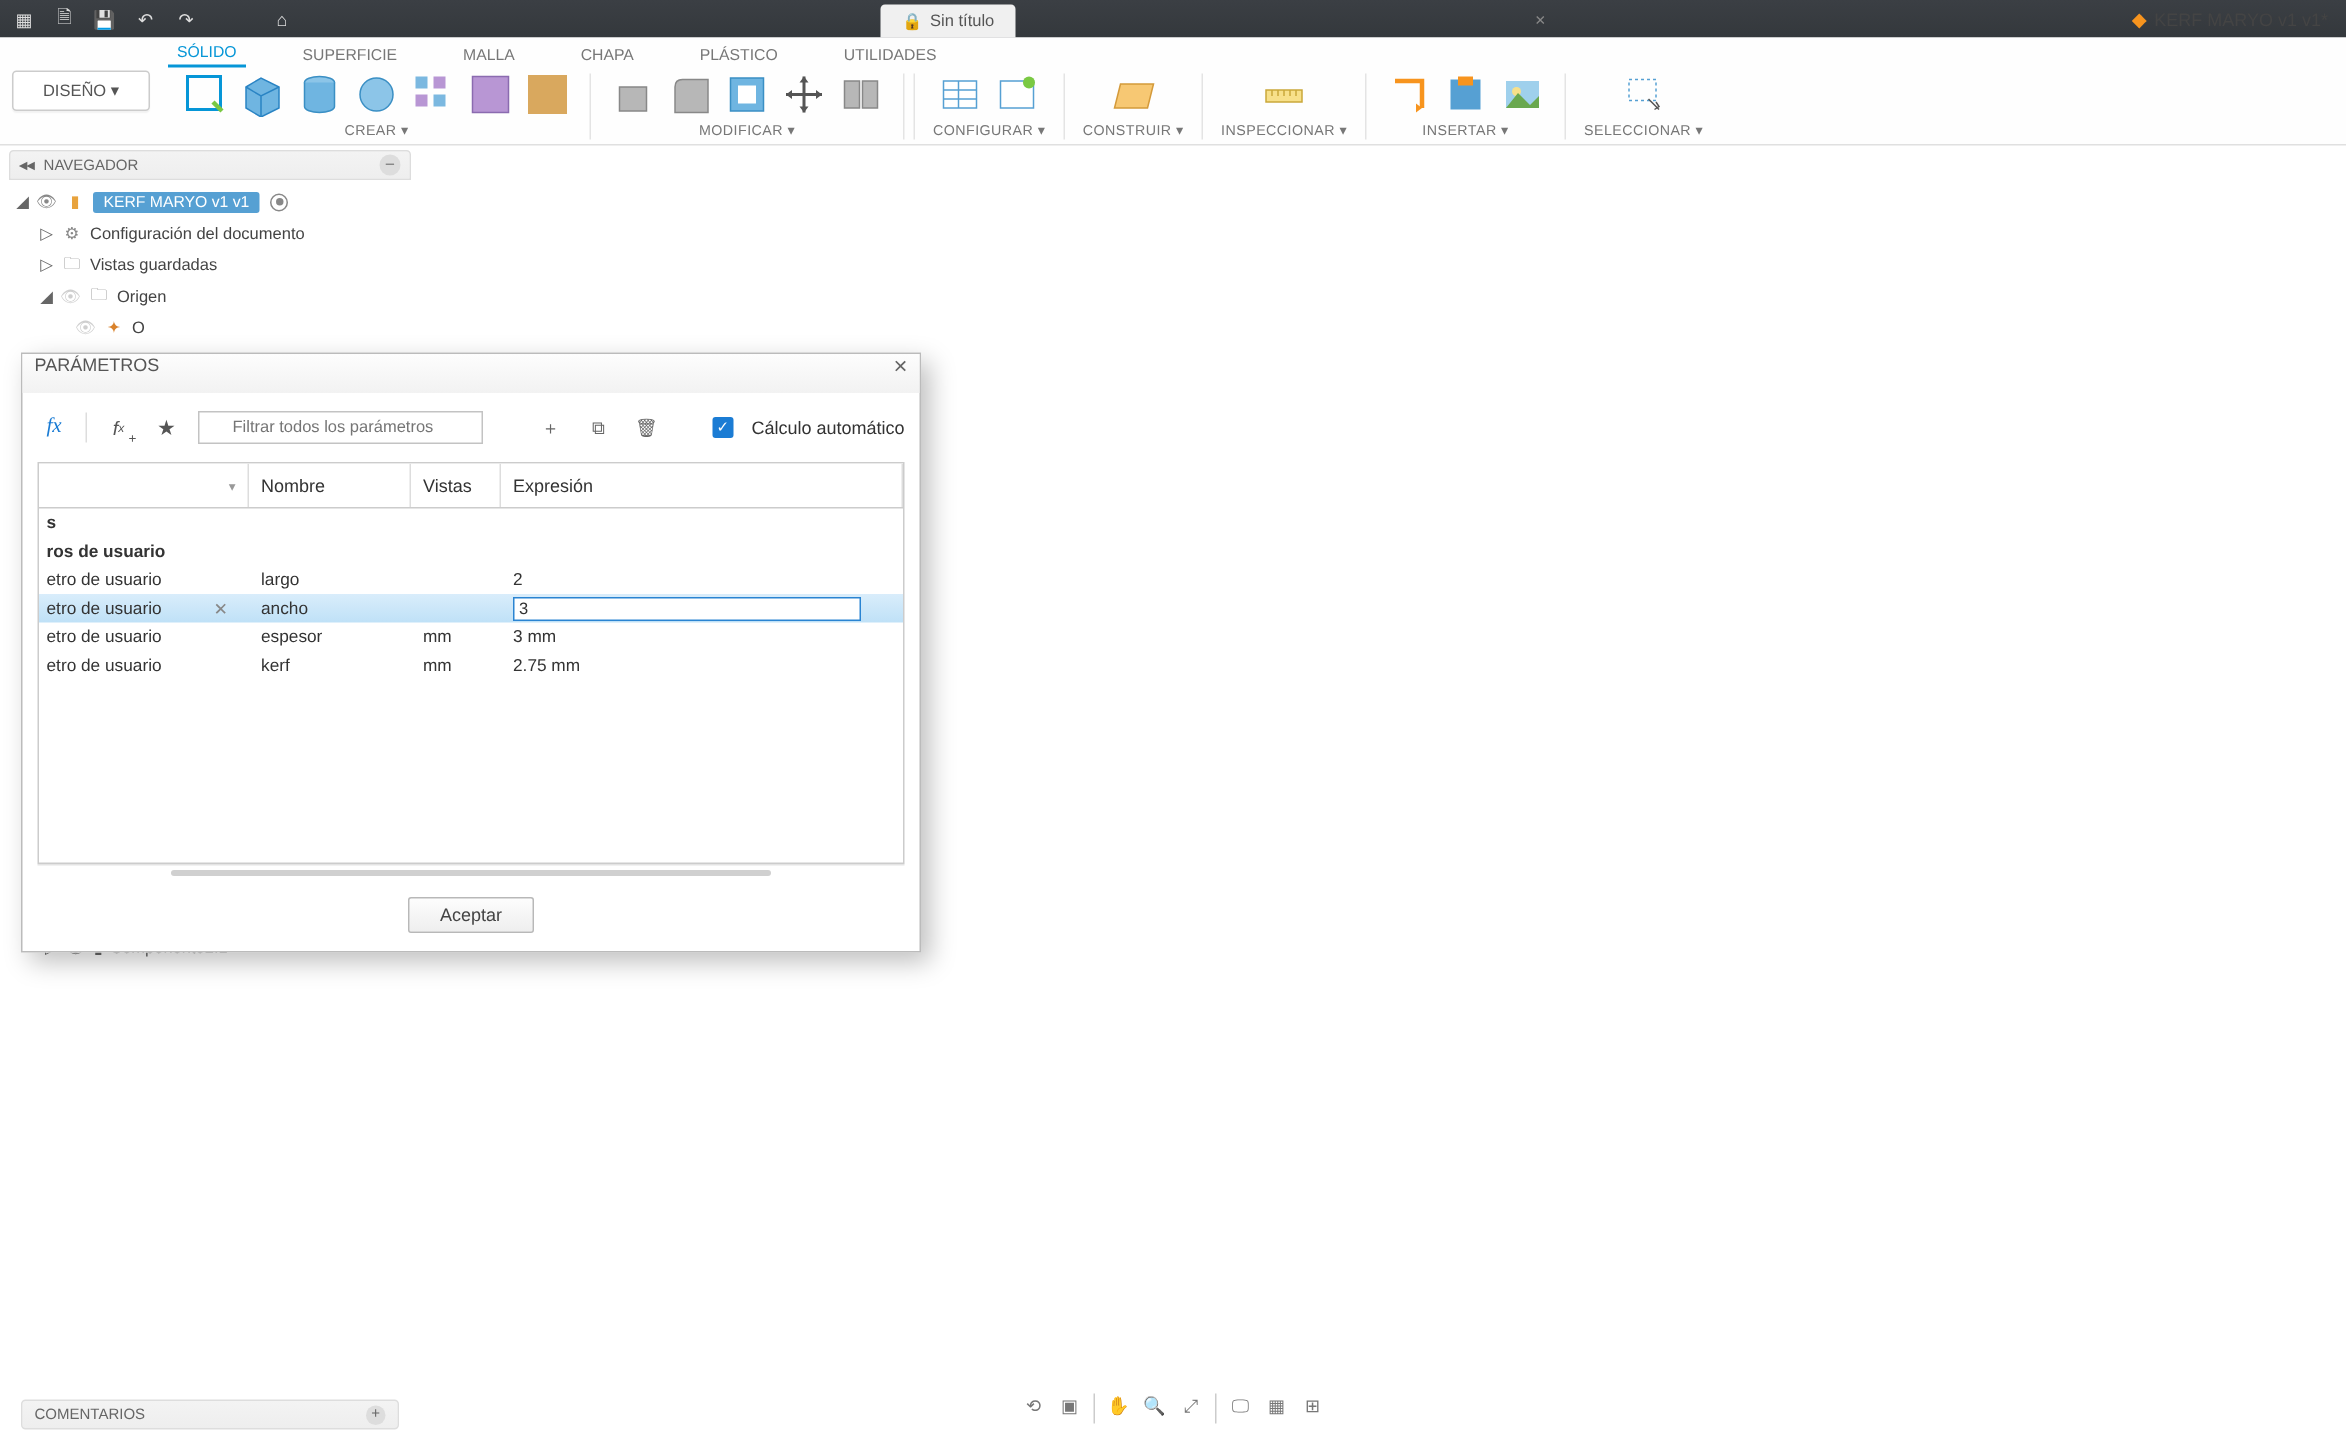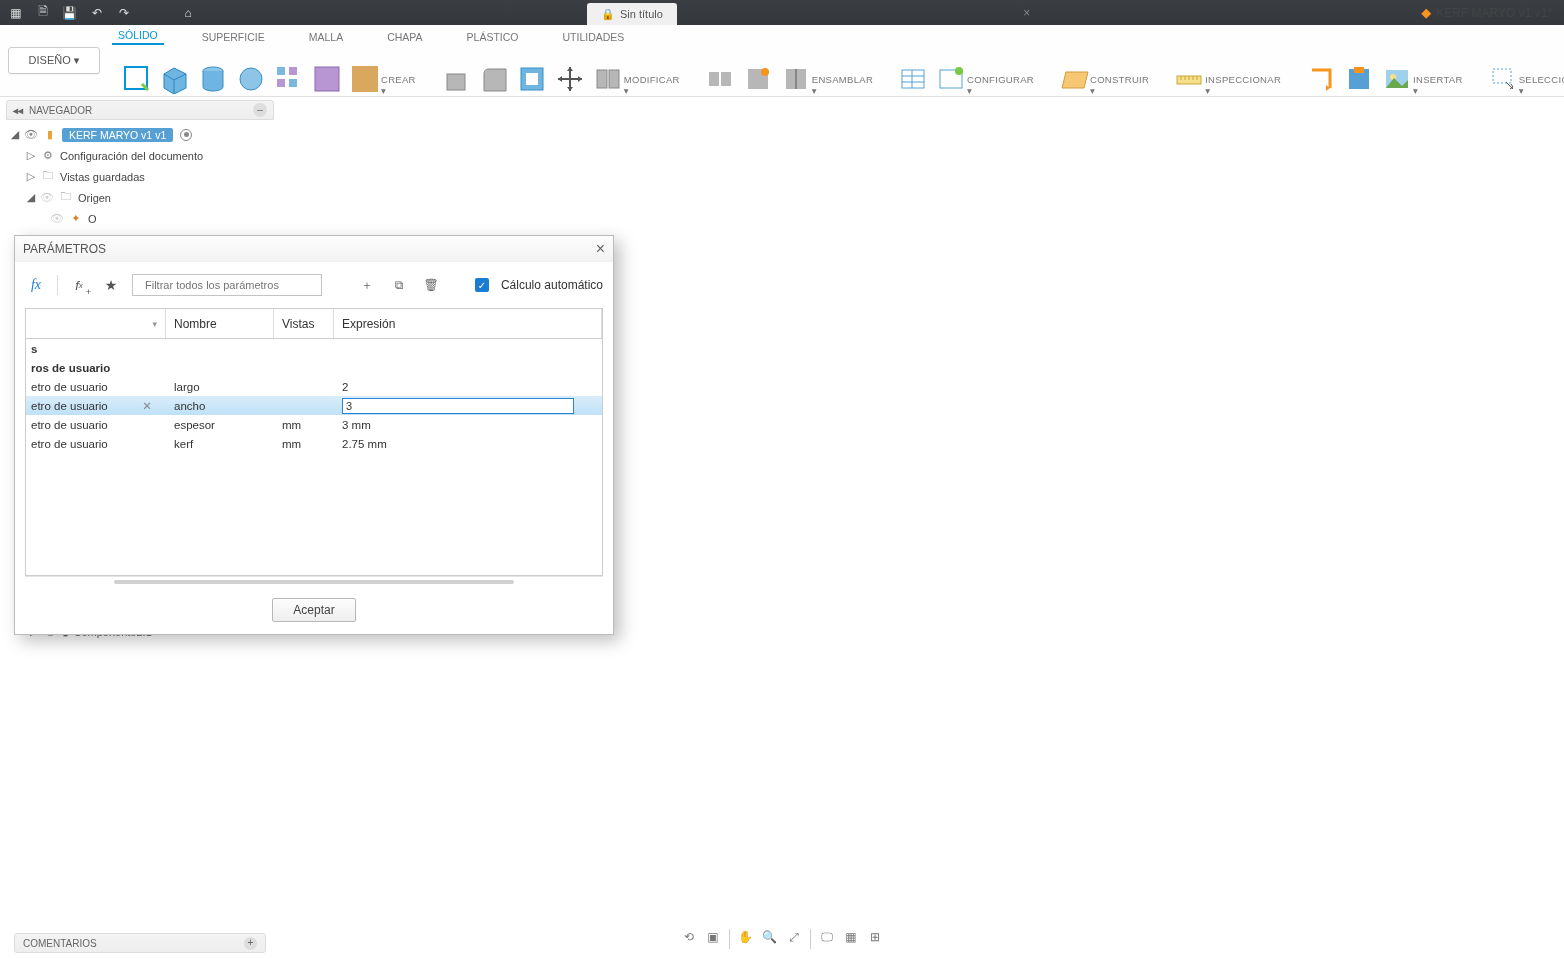--- a/index.html
+++ b/index.html
@@ -15,21 +15,21 @@
 .qat .doc2 .cube{color:#f7941e;margin-right:5px;font-size:13px;}
 
 
 .ribbon{height:72px;background:#fefefe;display:flex;align-items:flex-start;position:relative;border-bottom:1px solid #e0e0e0;}
 .workspace{width:96px;height:65px;display:flex;align-items:center;justify-content:center;margin:3px 6px;}
 .workspace .btn{border:1px solid #ccc;border-radius:3px;padding:6px 20px;font-size:11px;color:#555;background:#fff;box-shadow:0 1px 1px rgba(0,0,0,.05);}
 .ribtabs{position:absolute;top:0;left:112px;display:flex;gap:32px;height:20px;align-items:flex-end;font-size:10.5px;color:#777;}
 .ribtabs .rtab{padding:2px 6px;cursor:default;}
 .ribtabs .rtab.active{color:#0696d7;border-bottom:2px solid #0696d7;}
 .ribgroups{position:absolute;top:21px;left:112px;right:0;height:50px;display:flex;align-items:center;}
-.rgroup{display:flex;flex-direction:row;align-items:flex-end;padding:0 9px;height:50px;position:relative;}
+.rgroup{display:flex;flex-direction:column;align-items:center;padding:0 9px;height:50px;position:relative;}
 .rgroup .icons{display:flex;gap:6px;height:34px;align-items:center;}
 .ricon{width:32px;height:32px;border-radius:3px;display:flex;align-items:center;justify-content:center;}
 .rlabel{font-size:9.5px;color:#777;margin-top:1px;letter-spacing:.3px;}
 .vsep{width:1px;height:44px;background:#e4e4e4;margin:2px 3px;}
 
 
 .browser{position:absolute;top:100px;left:6px;width:268px;}
 .browser .bh{background:linear-gradient(#f3f3f3,#eee);border:1px solid #ddd;height:20px;display:flex;align-items:center;padding:0 6px;font-size:10px;color:#666;border-radius:3px 3px 0 0;}
 .browser .bh .arrL{margin-right:6px;font-weight:bold;}
 .browser .bh .coll{margin-left:auto;width:14px;height:14px;border-radius:50%;background:#ddd;text-align:center;line-height:13px;font-size:10px;color:#666;}
@@ -48,29 +48,29 @@
 .grid1{position:absolute;top:260px;left:0;right:0;height:0;border-top:1px solid #f0f0f0;transform:rotate(-8deg);transform-origin:center;}
 .grid2{position:absolute;top:430px;left:0;right:0;height:0;border-top:1px solid #f0f0f0;transform:rotate(10deg);transform-origin:center;}
 .part{position:absolute;top:225px;left:700px;width:640px;height:540px;}
 .partshape{width:100%;height:100%;}
 
 
 .faceicon{position:absolute;top:310px;right:40px;color:#c8c8c8;font-size:22px;}
 
 
 .dialog{position:absolute;top:235px;left:14px;width:600px;background:#fff;border:1px solid #bbb;box-shadow:6px 6px 16px rgba(0,0,0,.25);font-size:12px;}
-.dialog .titlebar{height:26px;background:linear-gradient(#fdfdfd,#f2f2f2);display:flex;align-items:center;padding:0 8px;color:#555;}
+.dialog .titlebar{height:26px;background:linear-gradient(#fdfdfd,#f2f2f2);display:flex;padding:0 8px;color:#555;}
 .dialog .titlebar .x{margin-left:auto;font-size:16px;color:#666;}
 .dialog .toolbar{height:46px;display:flex;align-items:center;padding:0 10px;gap:10px;}
 .tbt{width:22px;height:22px;display:flex;align-items:center;justify-content:center;color:#666;}
 .tbt.fx{color:#1b7cd4;font-family:serif;font-style:italic;font-size:14px;}
 .tbt.fxu{color:#555;font-style:italic;font-size:13px;position:relative;}
 .tbt.fxu::after{content:"+";position:absolute;bottom:-1px;right:-1px;font-size:9px;font-style:normal;}
 .tbt.star{color:#555;font-size:14px;}
-.filt{border:1px solid #c3c3c3;height:22px;width:190px;padding:0 12px;font-size:11px;color:#888;}
+.filt{border:1px solid #c3c3c3;height:22px;width:190px;padding:0 22px;font-size:11px;color:#888;}
 .tbr{margin-left:auto;display:flex;align-items:center;gap:12px;}
 .chk{width:14px;height:14px;background:#1b7cd4;border-radius:2px;display:inline-flex;align-items:center;justify-content:center;color:#fff;font-size:10px;}
 .ptable{border:1px solid #ccc;margin:0 10px;height:268px;overflow:hidden;}
 .phead{display:flex;background:#fff;border-bottom:1px solid #ccc;height:30px;font-size:12px;color:#333;}
 .pc{border-right:1px solid #ddd;padding:6px 8px;display:flex;align-items:center;}
 .pc.c0{width:140px;}
 .pc.c1{width:108px;font-weight:400;}
 .pc.c2{width:60px;}
 .pc.c3{flex:1;}
 .prow{display:flex;height:19px;align-items:center;font-size:11.5px;color:#333;}
@@ -211,43 +211,20 @@
         <div class="ricon">
             <svg width="30" height="30">
               <rect x="4" y="6" width="10" height="18" fill="#b7b7b7" stroke="#888"></rect>
               <rect x="16" y="6" width="10" height="18" fill="#b7b7b7" stroke="#888"></rect>
             </svg>
           </div>
       </div>
       <div class="rlabel">MODIFICAR ▾</div>
     </div>
     <div class="vsep"></div>
-    <div class="rgroup">
-      <div class="icons">
-        <div class="ricon">
-            <svg width="30" height="30">
-              <rect x="4" y="8" width="10" height="14" fill="#b7b7b7"></rect>
-              <rect x="16" y="8" width="10" height="14" fill="#b7b7b7"></rect>
-            </svg>
-          </div>
-        <div class="ricon">
-            <svg width="30" height="30">
-              <rect x="5" y="5" width="20" height="20" fill="#b7b7b7"></rect>
-              <circle cx="22" cy="8" r="4" fill="#f7941e"></circle>
-            </svg>
-          </div>
-        <div class="ricon">
-            <svg width="30" height="30">
-              <rect x="5" y="5" width="20" height="20" fill="#b7b7b7"></rect>
-              <path d="M15 5 l0 20" stroke="#555"></path>
-            </svg>
-          </div>
-      </div>
-      <div class="rlabel">ENSAMBLAR ▾</div>
-    </div>
     <div class="vsep"></div>
     <div class="rgroup">
       <div class="icons">
         <div class="ricon">
             <svg width="30" height="30">
               <rect x="4" y="6" width="22" height="18" fill="#fff" stroke="#56a0d3"></rect>
               <path d="M4 12 h22 M4 18 h22 M14 6 v18" stroke="#56a0d3"></path>
             </svg>
           </div>
         <div class="ricon">

